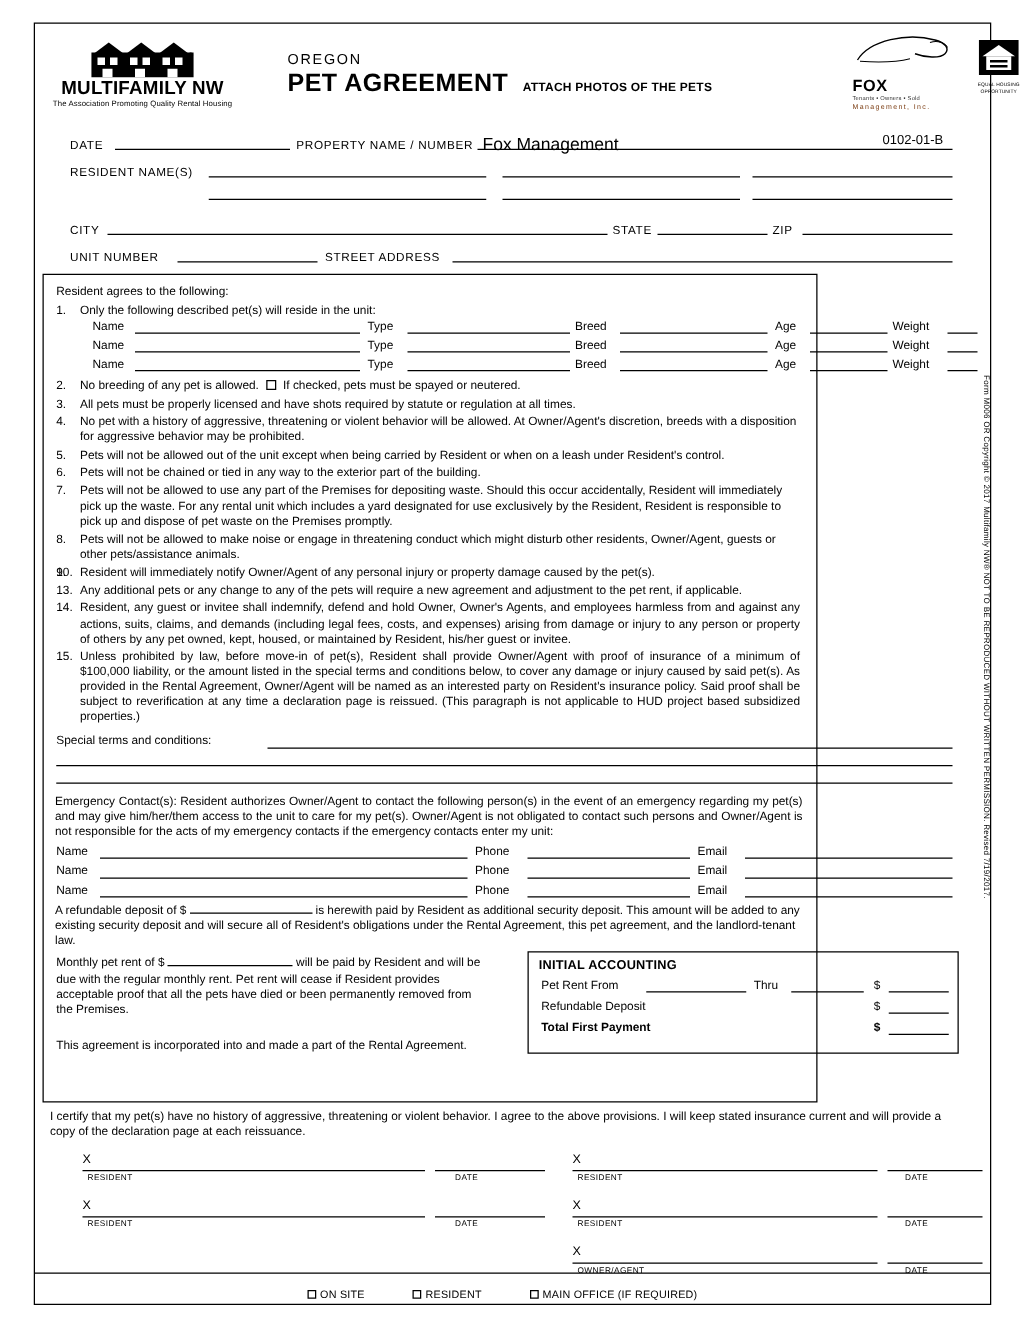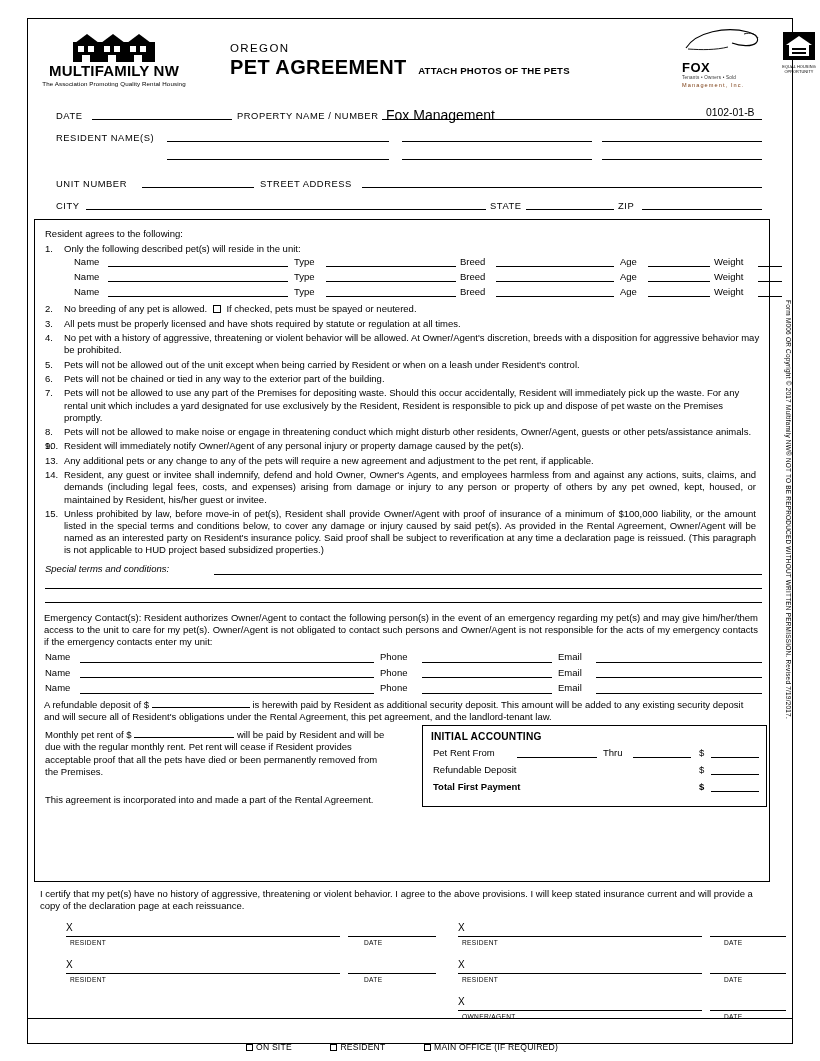--- a/index.html
+++ b/index.html
@@ -67,21 +67,21 @@
   .lbl { position: absolute; top: 6px; letter-spacing: 0.55px; white-space: nowrap; }
   .line {
     position: absolute; border-bottom: 0.8px solid #000; top: 15px;
   }
   .val { position: absolute; top: 3px; font-size: 14px; }
   .valr { position: absolute; top: 3px; font-size: 10.4px; }
 
   
   .bodybox {
     position: absolute; left: 34px; top: 219px;
-    width: 736px; height: 663px;
+    width: 620px; height: 663px;
     border: 1px solid #000;
     padding: 7px 9px 0 9px;
     font-size: 9.5px;
     line-height: 1.27;
   }
   .intro { margin: 1px 0 3px 1px; }
   ol.terms { margin: 0; padding: 0; list-style: none; }
   ol.terms > li {
     position: relative; padding-left: 20px; margin-bottom: 2.4px;
   }
@@ -125,21 +125,21 @@
   .sigrow { position: relative; height: 37px; }
   .sig-x { position: absolute; font-size: 10px; }
   .sig-line { position: absolute; border-bottom: 0.9px solid #000; }
   .sig-cap { position: absolute; font-size: 6.6px; letter-spacing: 0.35px; }
 
   
   .footer {
     position: absolute; left: 34px; top: 1026px; width: 736px;
     text-align: center; font-size: 8.6px; letter-spacing: 0.2px;
   }
-  .footer .fitem { display: inline-block; margin: 16px 18px; text-align: center; }
+  .footer .fitem { display: inline-block; margin: 4px 18px; text-align: center; }
   .fbox { display:inline-block; width:7px; height:7px; border:1px solid #000; vertical-align:-1px; margin-right:3px;}
   .hr-above-footer {
     position: absolute; left: 28px; top: 1018px; width: 764px;
     border-top: 1px solid #000;
   }
 
   
   .side-text {
     position: absolute;
     left: 792px; top: 300px;
@@ -229,33 +229,33 @@
       <span class="line" style="left:568px; width:160px;"></span>
     </div>
 
     <div class="frow" style="height:25px">
       <span class="line" style="left:133px; width:222px; top:12px;"></span>
       <span class="line" style="left:368px; width:190px; top:12px;"></span>
       <span class="line" style="left:568px; width:160px; top:12px;"></span>
     </div>
 
     <div class="frow">
-      <span class="lbl" style="left:22px">UNIT NUMBER</span>
-      <span class="line" style="left:108px; width:112px;"></span>
-      <span class="lbl" style="left:226px">STREET ADDRESS</span>
-      <span class="line" style="left:328px; width:400px;"></span>
-    </div>
-
-    <div class="frow">
       <span class="lbl" style="left:22px">CITY</span>
       <span class="line" style="left:52px; width:400px;"></span>
       <span class="lbl" style="left:456px">STATE</span>
       <span class="line" style="left:492px; width:88px;"></span>
       <span class="lbl" style="left:584px">ZIP</span>
       <span class="line" style="left:608px; width:120px;"></span>
+    </div>
+
+    <div class="frow">
+      <span class="lbl" style="left:22px">UNIT NUMBER</span>
+      <span class="line" style="left:108px; width:112px;"></span>
+      <span class="lbl" style="left:226px">STREET ADDRESS</span>
+      <span class="line" style="left:328px; width:400px;"></span>
     </div>
   </div>
 
   <div class="bodybox">
     <div class="intro">Resident agrees to the following:</div>
 
     <ol class="terms">
 
       <li>
         <span class="num">1.</span>
@@ -359,21 +359,21 @@
         <span>Resident, any guest or invitee shall indemnify, defend and hold Owner, Owner's Agents, and employees harmless from and against any actions, suits, claims, and demands (including legal fees, costs, and expenses) arising from damage or injury to any person or property of others by any pet owned, kept, housed, or maintained by Resident, his/her guest or invitee.</span>
       </li>
 
       <li style="text-align:justify; padding-right:4px;">
         <span class="num">15.</span>
         <span>Unless prohibited by law, before move-in of pet(s), Resident shall provide Owner/Agent with proof of insurance of a minimum of $100,000 liability, or the amount listed in the special terms and conditions below, to cover any damage or injury caused by said pet(s). As provided in the Rental Agreement, Owner/Agent will be named as an interested party on Resident's insurance policy. Said proof shall be subject to reverification at any time a declaration page is reissued. (This paragraph is not applicable to HUD project based subsidized properties.)</span>
       </li>
     </ol>
 
     <div class="special">
-      <div style="position:relative; height:14px;font-style:italic;">
+      <div style="position:relative; height:14px;">
         <span style="position:absolute; left:1px; top:0;">Special terms and conditions:</span>
         <span style="position:absolute; left:170px; top:11px; width:548px; border-bottom:0.8px solid #000;"></span>
       </div>
       <div style="position:relative; height:14px;">
         <span style="position:absolute; left:1px; top:11px; width:717px; border-bottom:0.8px solid #000;"></span>
       </div>
       <div style="position:relative; height:14px;">
         <span style="position:absolute; left:1px; top:11px; width:717px; border-bottom:0.8px solid #000;"></span>
       </div>
     </div>

